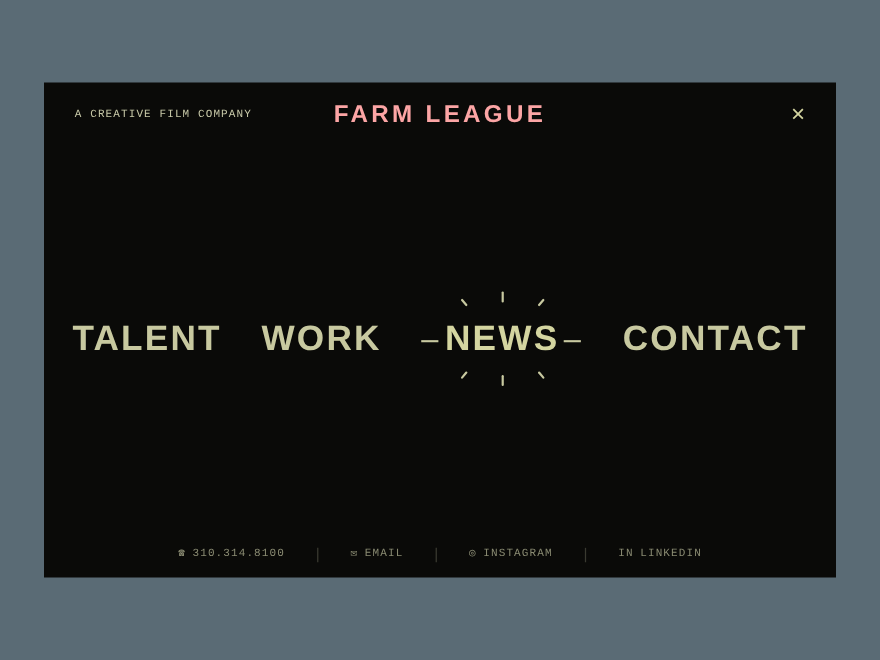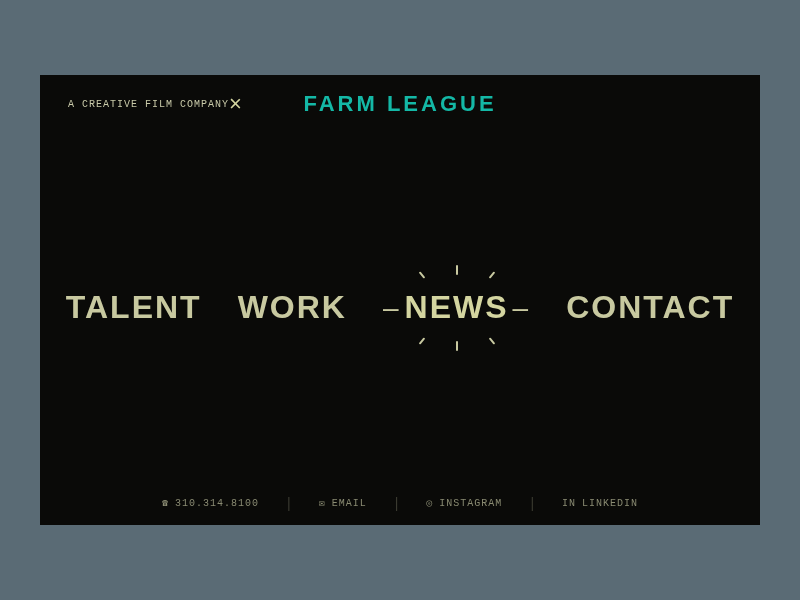--- a/index.html
+++ b/index.html
@@ -20,40 +20,41 @@
       height: 450px;
       background-color: #0a0a08;
       position: relative;
       display: flex;
       flex-direction: column;
     }
 
     .header {
       display: flex;
       align-items: center;
+      justify-content: space-between;
       padding: 18px 28px;
       position: relative;
     }
 
     .tagline {
       font-family: 'Courier New', monospace;
       font-size: 10px;
       color: #c8c9a8;
       letter-spacing: 1px;
       text-transform: uppercase;
       font-weight: normal;
     }
 
     .logo {
       position: absolute;
       left: 50%;
       transform: translateX(-50%);
       font-size: 22px;
       font-weight: 900;
-      color: #14b8a6;
+      color: #fca5a5;
       letter-spacing: 3px;
       text-transform: uppercase;
       font-family: 'Arial Black', Arial, sans-serif;
     }
 
     .close-btn {
       font-size: 22px;
       color: #d4d5a0;
       cursor: pointer;
       background: none;

